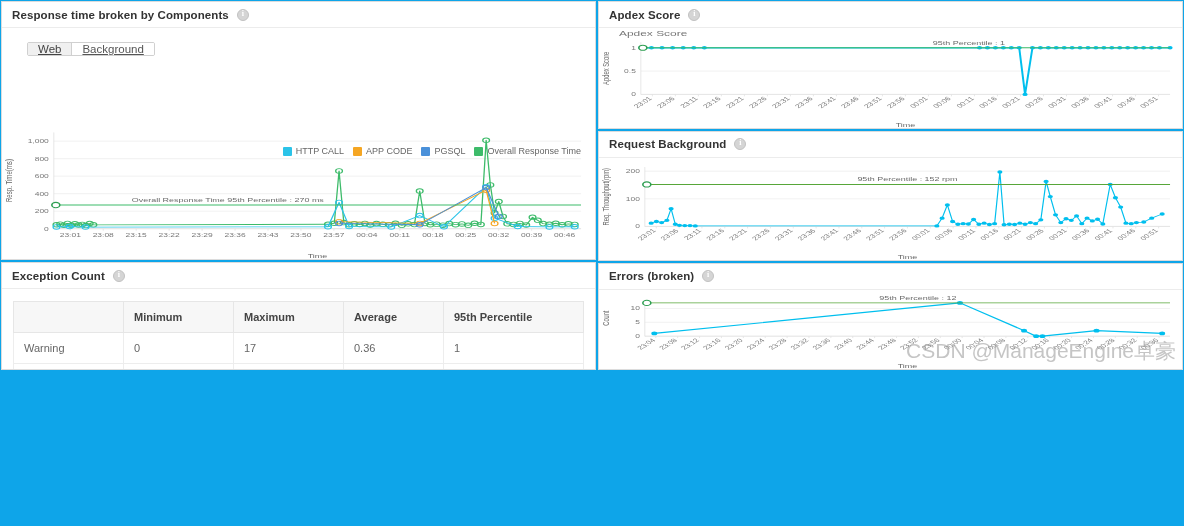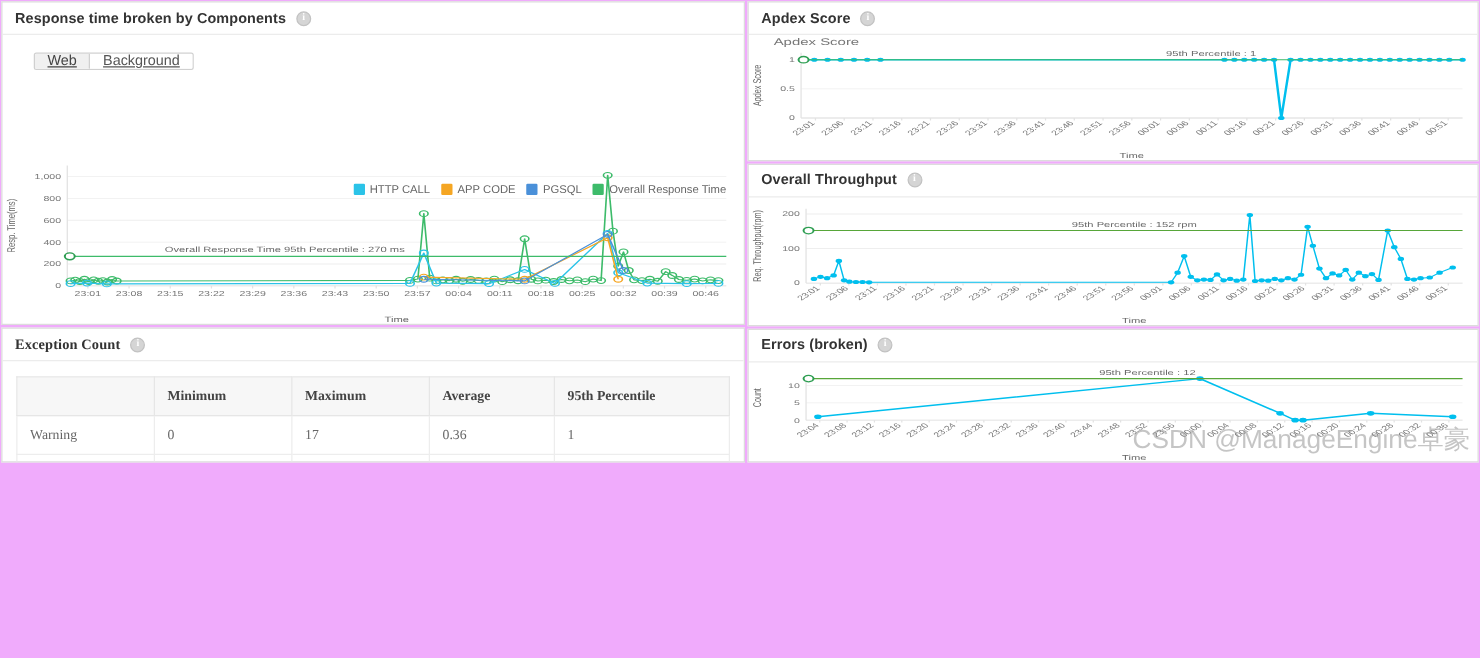--- a/index.html
+++ b/index.html
@@ -9,21 +9,21 @@
     background: #e8e8e8;
     font-family: "Liberation Sans", sans-serif;
     overflow: hidden;
   }
   .grid {
     width: 1184px; height: 526px;
     display: grid;
     grid-template-columns: 597px 587px;
     grid-template-rows: 371px 155px;
     gap: 0px;
-    background: #f0abfc;
+    background: #0ea5e9;
   }
   .col-left { display: flex; flex-direction: column; }
   .col-right { display: flex; flex-direction: column; }
 
   .panel {
     background: #ffffff;
     border: 1px solid #dcdcdc;
     margin: 1px;
     display: flex;
     flex-direction: column;
@@ -311,21 +311,21 @@
               <circle cx="485.78" cy="235.3272727272727" r="3.4" fill="none" stroke="#4a90d9" stroke-width="1.3"></circle>
               <circle cx="498.476" cy="277.92727272727274" r="3.4" fill="none" stroke="#4a90d9" stroke-width="1.3"></circle>
               <line x1="52" y1="261.1454545454545" x2="581" y2="261.1454545454545" stroke="#3dbb6a" stroke-width="1.4"></line>
               <circle cx="54" cy="261.1454545454545" r="4" fill="#fff" stroke="#2e9e52" stroke-width="1.6"></circle>
               <text x="226.57000000000002" y="256.1454545454545" class="ann-label" text-anchor="middle">Overall Response Time 95th Percentile : 270 ms</text>
             </svg>
         </div>
       </div>
     </div>
 
-    <div class="panel" style="height:153px;font-family:Liberation Serif, serif;">
+    <div class="panel" style="height:153px;">
       <div class="panel-header">
         <span class="panel-title">Exception Count</span>
         <span class="info-icon"></span>
       </div>
       <div class="panel-body">
         <div class="table-wrap">
           <table>
             <thead>
               <tr>
                 <th style="width:110px"></th>
@@ -460,21 +460,21 @@
               <line x1="42" y1="30.67857142857143" x2="573" y2="30.67857142857143" stroke="#3dbb6a" stroke-width="1.4"></line>
               <circle cx="44" cy="30.67857142857143" r="4" fill="#fff" stroke="#2e9e52" stroke-width="1.6"></circle>
               <text x="371.21999999999997" y="25.67857142857143" class="ann-label" text-anchor="middle">95th Percentile : 1</text>
             </svg>
         </div>
       </div>
     </div>
 
     <div class="panel" style="height:186px;">
       <div class="panel-header">
-        <span class="panel-title">Overall Throughput</span>
+        <span class="panel-title">Request Background</span>
         <span class="info-icon"></span>
       </div>
       <div class="panel-body">
         <div class="chart">
           <svg id="svg-throughput" viewBox="0 0 585 158" preserveAspectRatio="none">
               <line x1="46" y1="106" x2="573" y2="106" class="gridline"></line>
               <text x="41" y="109" text-anchor="end" class="ax-tick">0</text>
               <line x1="46" y1="63.2093023255814" x2="573" y2="63.2093023255814" class="gridline"></line>
               <text x="41" y="66.2093023255814" text-anchor="end" class="ax-tick">100</text>
               <line x1="46" y1="20.418604651162795" x2="573" y2="20.418604651162795" class="gridline"></line>

